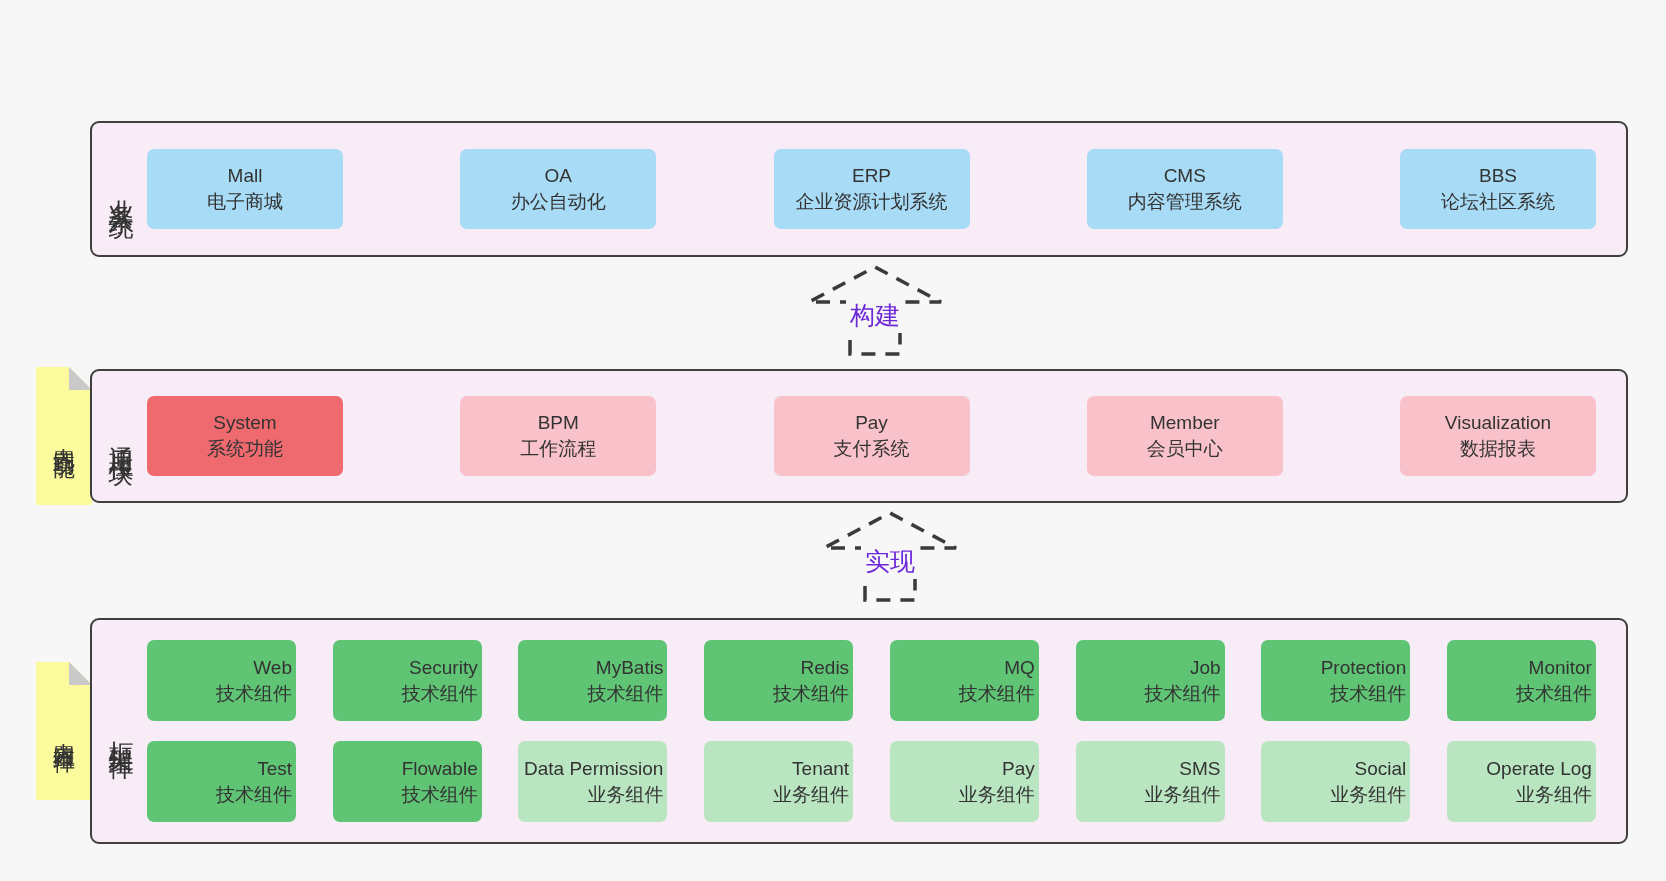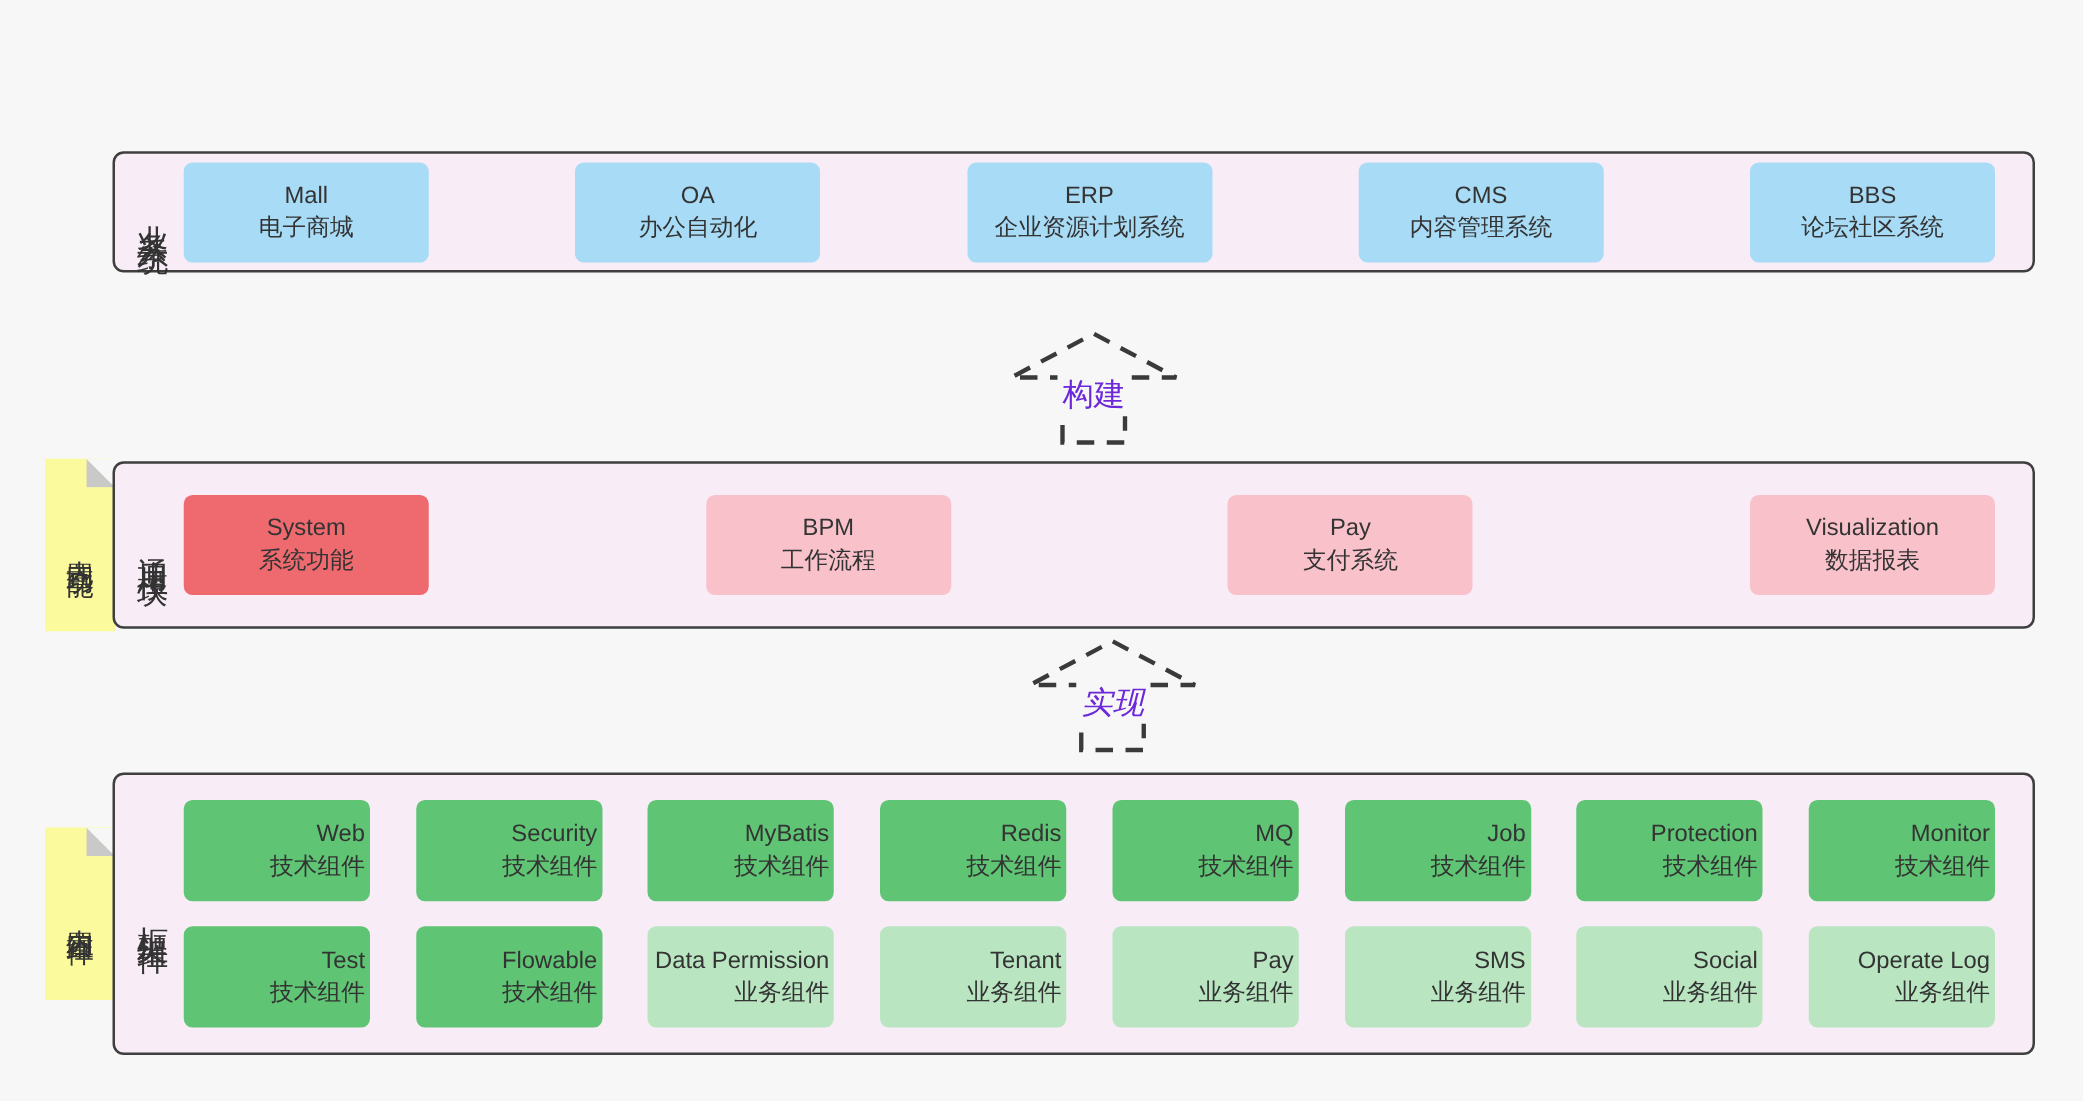--- a/index.html
+++ b/index.html
@@ -44,21 +44,21 @@
     <span class="note-cut"></span>
     <span class="note-fold"></span>
   </div>
 
   <div class="note" style="top:662px;">
     <span class="note-text">内置组件</span>
     <span class="note-cut"></span>
     <span class="note-fold"></span>
   </div>
 
-  <div class="panel" style="top:121px;height:97px;">
+  <div class="panel" style="top:121px;height:136px;">
     <div class="panel-label">业务系统</div>
     <div class="boxes">
       <div class="box w6 c-blue">
         <div>Mall</div>
         <div>电子商城</div>
       </div>
       <div class="box w6 c-blue">
         <div>OA</div>
         <div>办公自动化</div>
       </div>
@@ -93,27 +93,31 @@
       </div>
       <div class="box w6 c-pink">
         <div>BPM</div>
         <div>工作流程</div>
       </div>
       <div class="box w6 c-pink">
         <div>Pay</div>
         <div>支付系统</div>
       </div>
       <div class="box w6 c-pink">
+        <div>Member</div>
+        <div>会员中心</div>
+      </div>
+      <div class="box w6 c-pink">
         <div>Visualization</div>
         <div>数据报表</div>
       </div>
     </div>
   </div>
 
-  <div class="arrow" style="left:820px;top:508px;font-style:italic;">
+  <div class="arrow" style="left:820px;top:508px;">
     <svg width="140" height="95" viewBox="0 0 140 95">
       <path d="M45 92 L45 40 L4 40 L70 5 L136 40 L95 40 L95 92 Z" fill="none" stroke="#3a3a3a" stroke-width="3.5" stroke-dasharray="14 10"></path>
     </svg>
     <div class="arrow-label">实现</div>
   </div>
 
   <div class="panel" style="top:618px;height:226px;">
     <div class="panel-label">框架组件</div>
     <div class="rows">
       <div class="row8">

